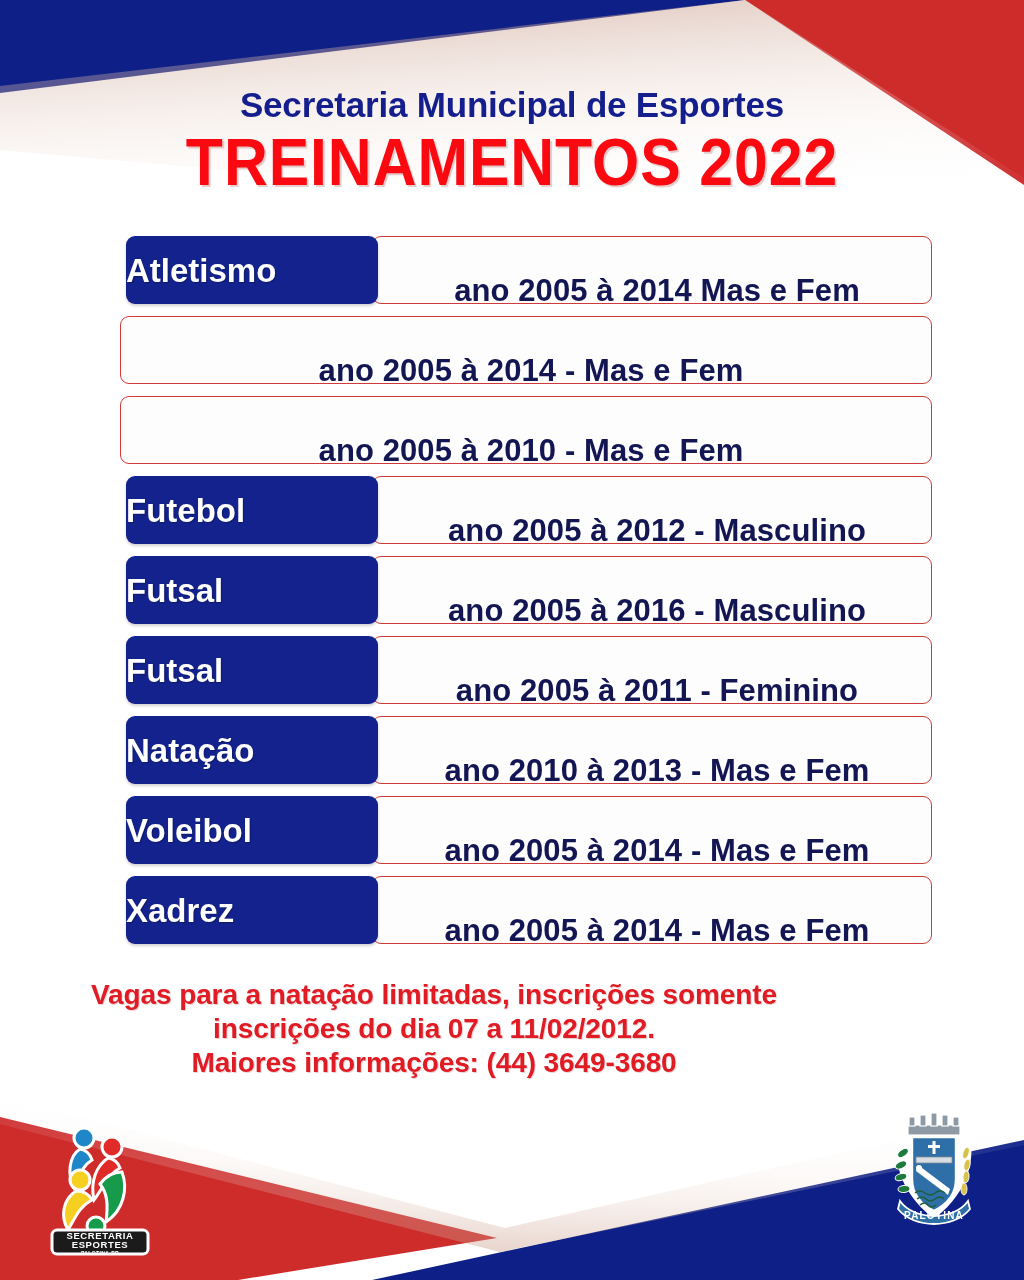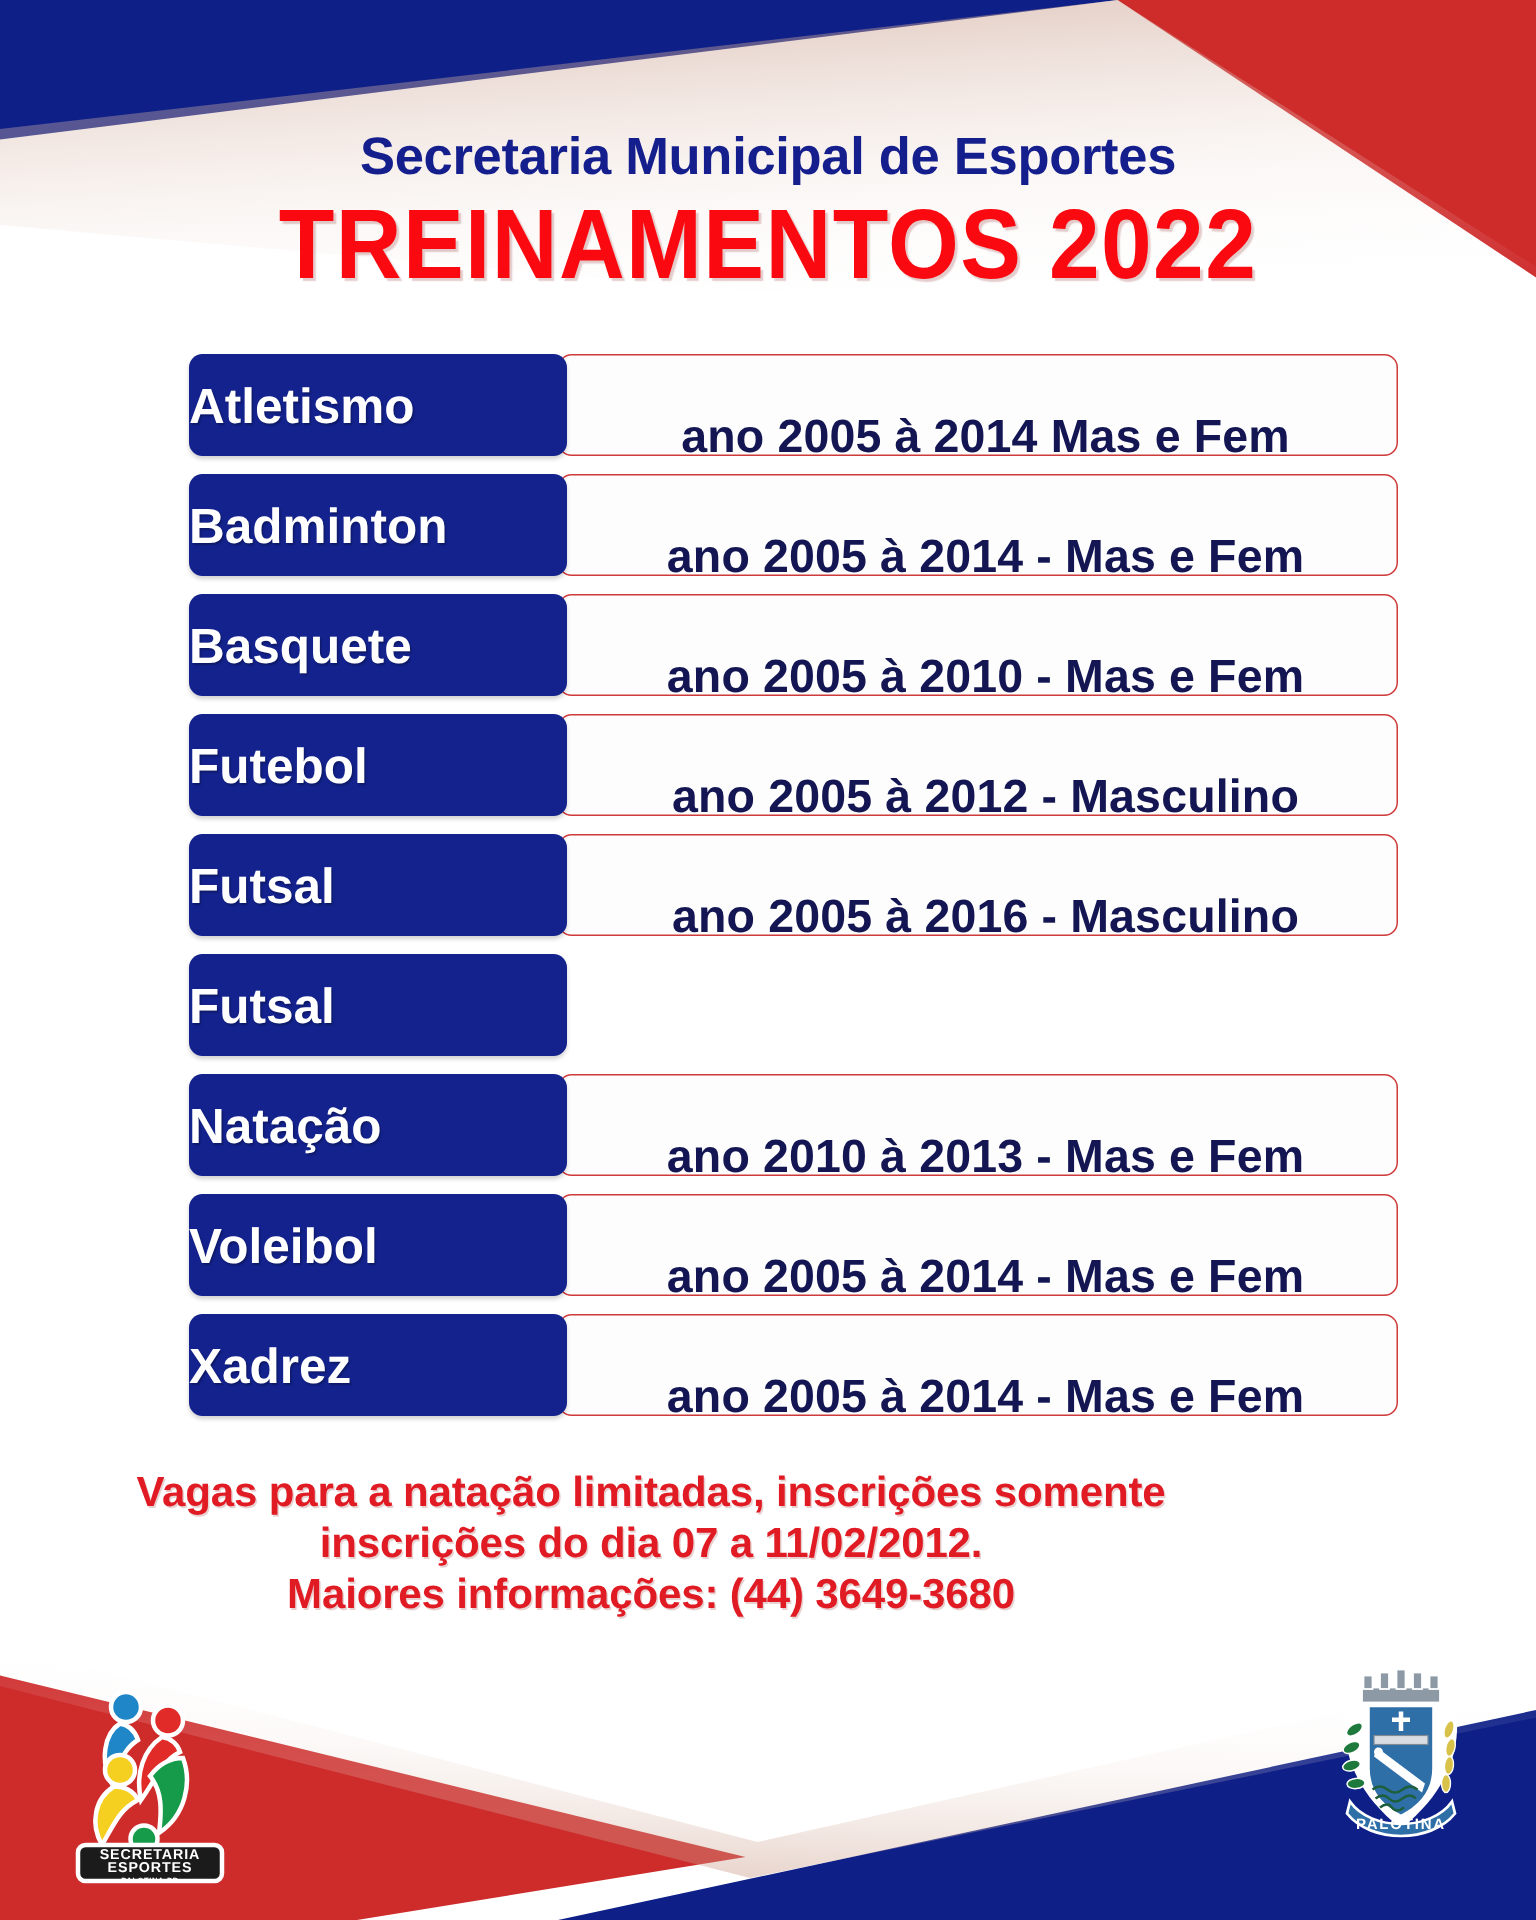--- a/index.html
+++ b/index.html
@@ -218,32 +218,26 @@
     <div class="row">
       <div class="row-label">
         <span class="row-label-text">Atletismo</span>
       </div>
       <div class="row-value">
         <span class="row-value-text">ano 2005 à 2014 Mas e Fem</span>
       </div>
     </div>
 
     <div class="row">
-      <div class="row-label">
-        <span class="row-label-text">Badminton</span>
-      </div>
       <div class="row-value">
         <span class="row-value-text">ano 2005 à 2014 - Mas e Fem</span>
       </div>
     </div>
 
     <div class="row">
-      <div class="row-label">
-        <span class="row-label-text">Basquete</span>
-      </div>
       <div class="row-value">
         <span class="row-value-text">ano 2005 à 2010 - Mas e Fem</span>
       </div>
     </div>
 
     <div class="row">
       <div class="row-label">
         <span class="row-label-text">Futebol</span>
       </div>
       <div class="row-value">
@@ -256,20 +250,23 @@
         <span class="row-label-text">Futsal</span>
       </div>
       <div class="row-value">
         <span class="row-value-text">ano 2005 à 2016 - Masculino</span>
       </div>
     </div>
 
     <div class="row">
       <div class="row-label">
         <span class="row-label-text">Futsal</span>
+      </div>
+      <div class="row-value">
+        <span class="row-value-text">ano 2005 à 2011 - Feminino</span>
       </div>
     </div>
 
     <div class="row">
       <div class="row-label">
         <span class="row-label-text">Natação</span>
       </div>
       <div class="row-value">
         <span class="row-value-text">ano 2010 à 2013 - Mas e Fem</span>
       </div>

